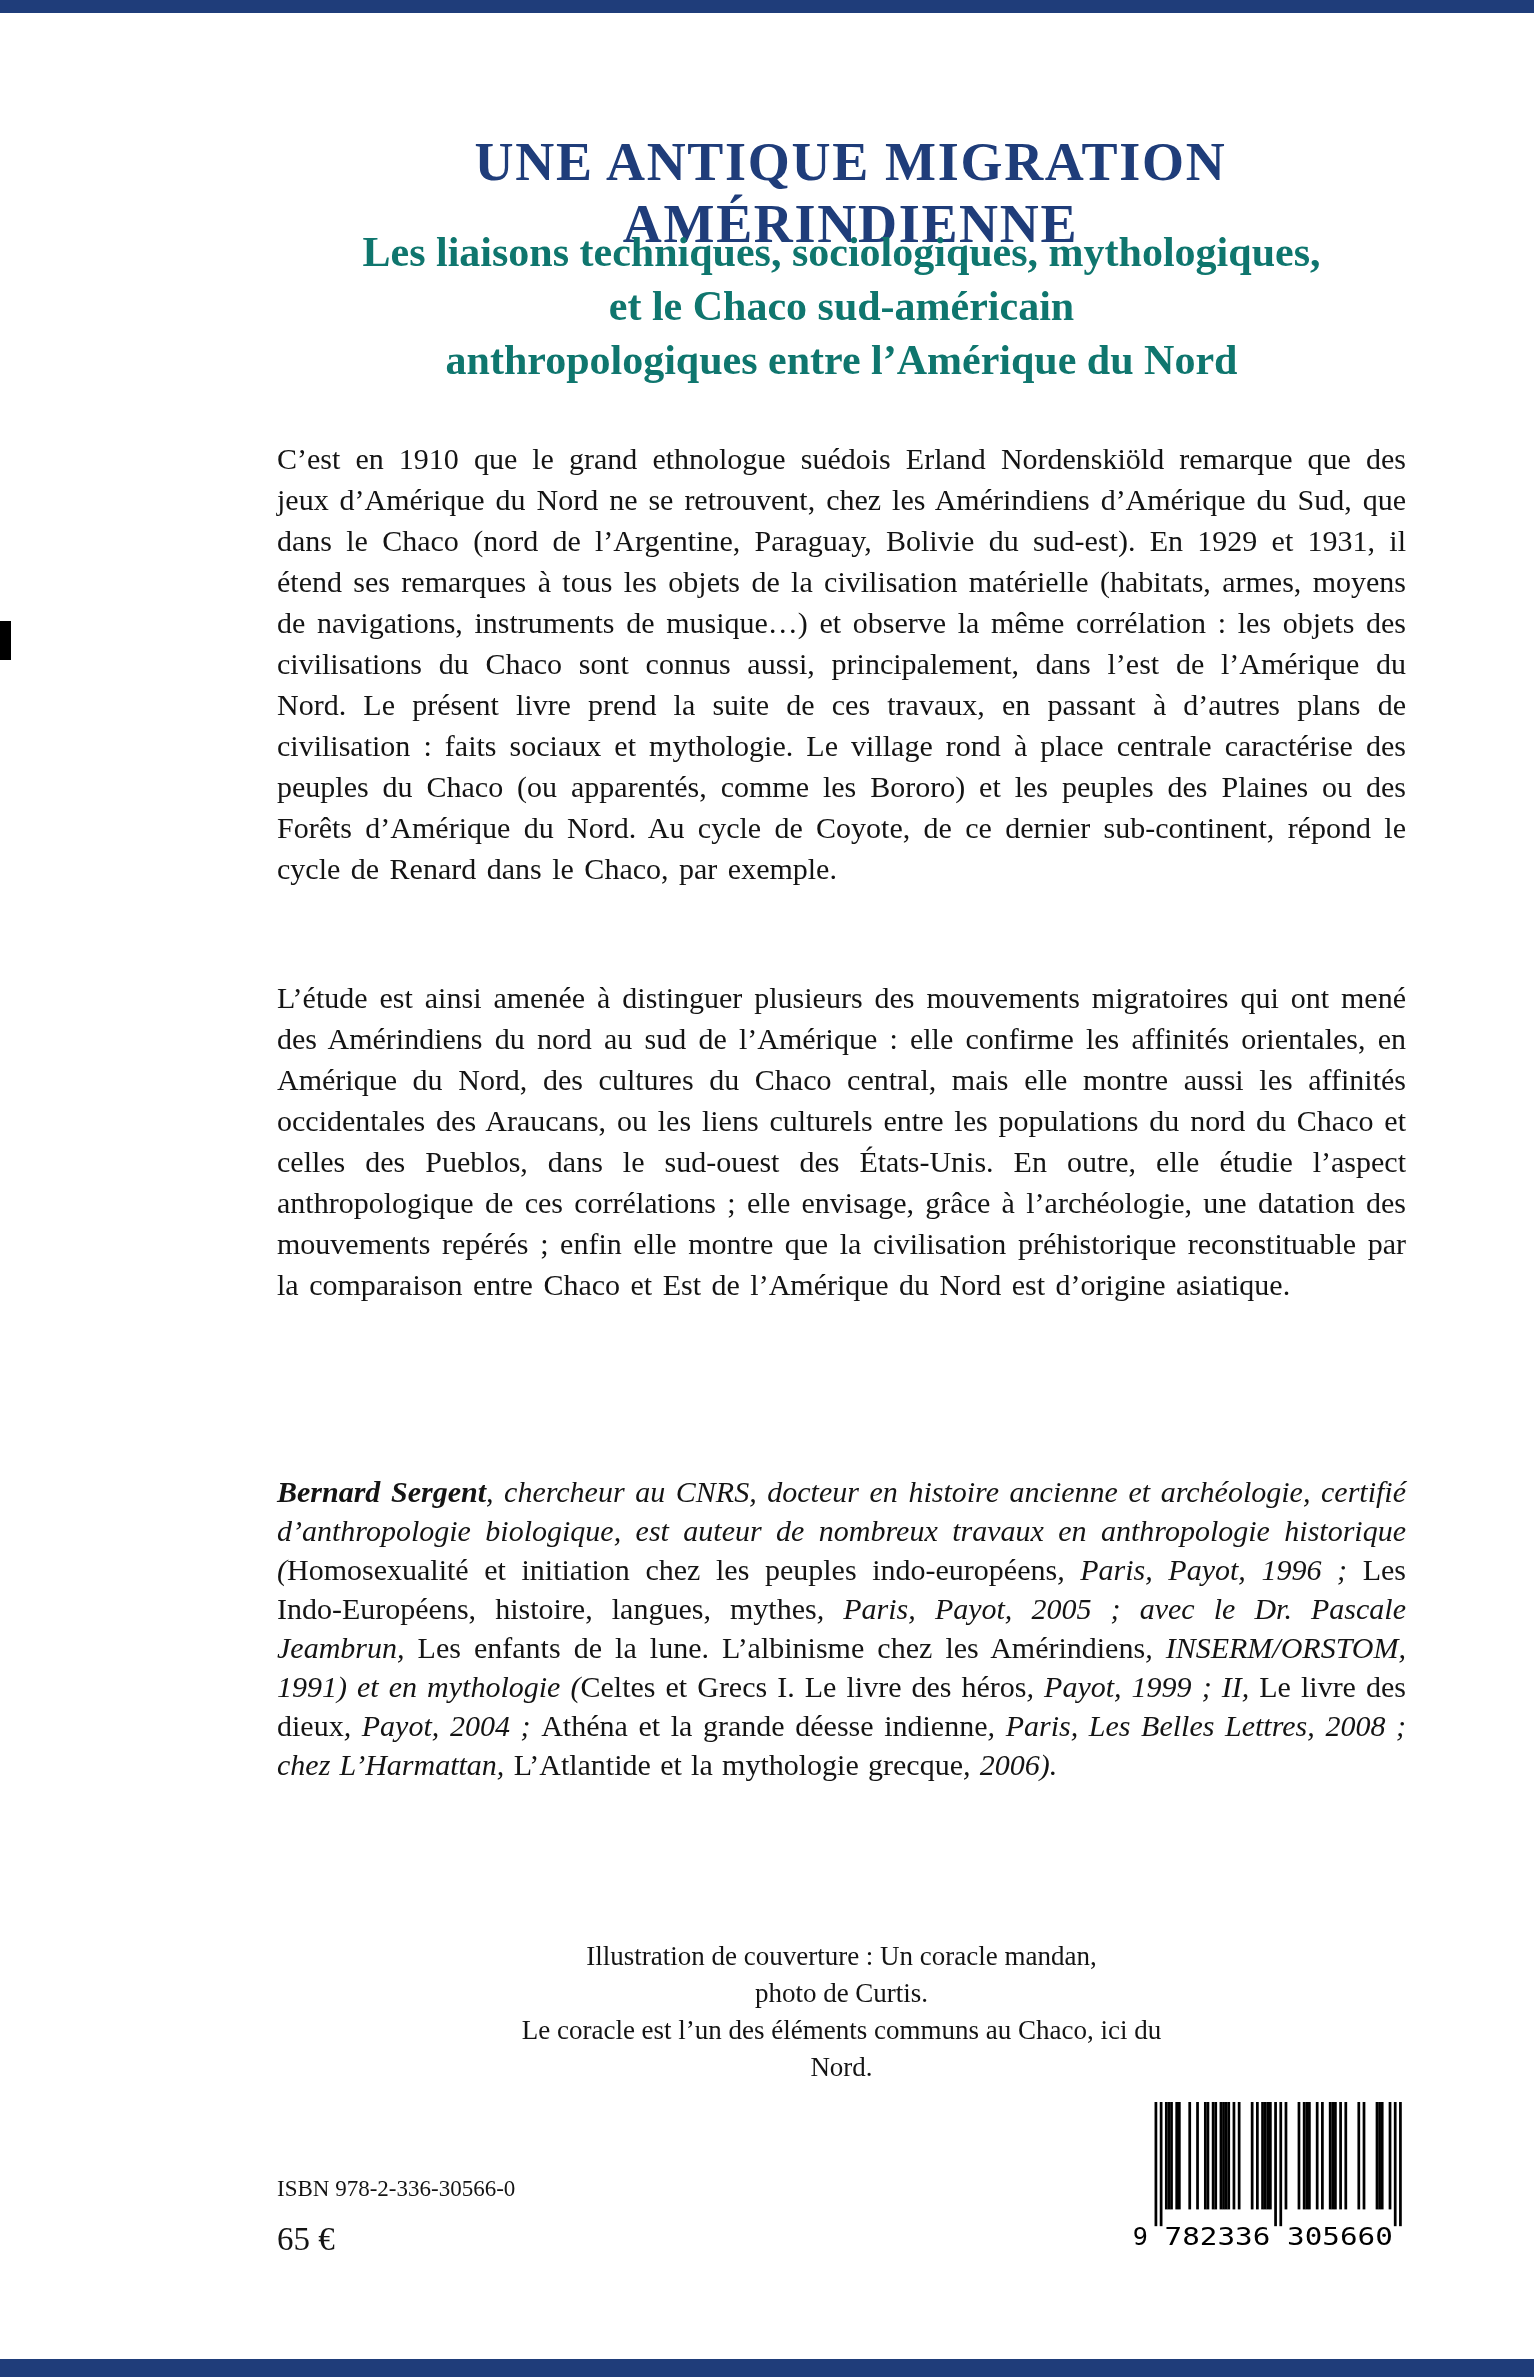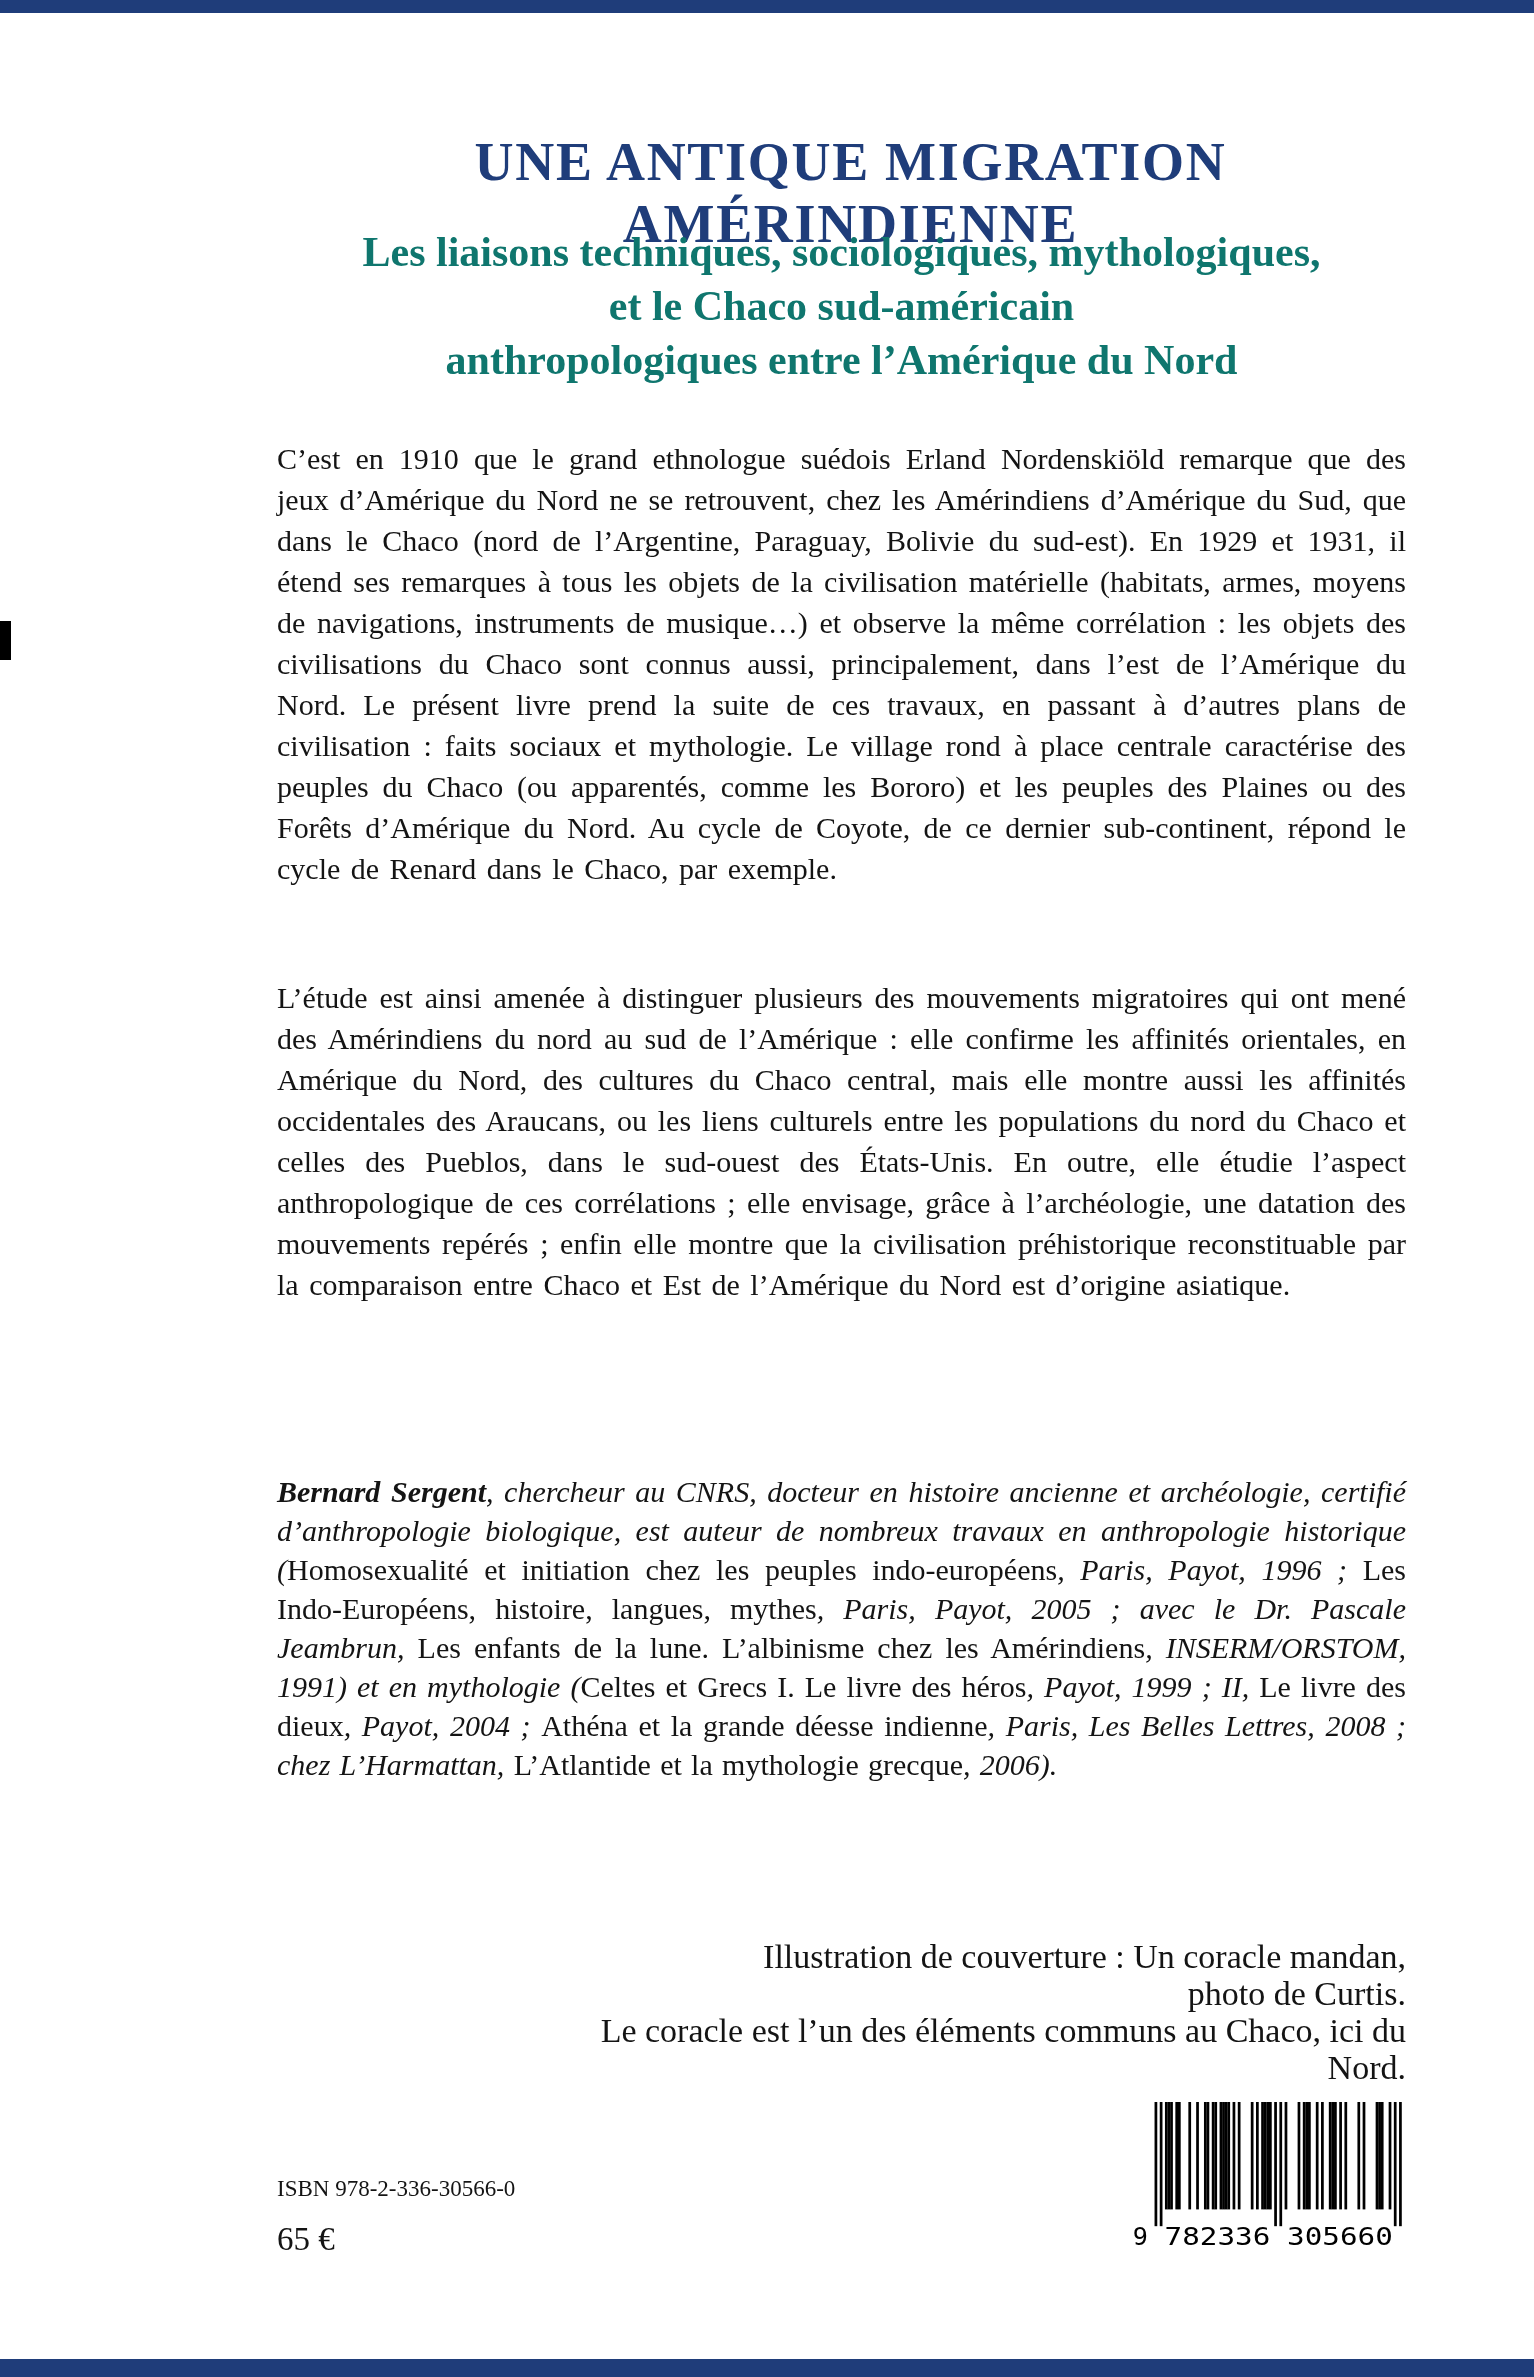--- a/index.html
+++ b/index.html
@@ -28,21 +28,21 @@
     font-size:30px;line-height:41px;text-align:justify;word-spacing:0.10em;
   }
   #para1{top:438px}
   #para2{top:977px}
 
   #bio{top:1472px;font-size:30px;line-height:39px;text-align:justify;font-style:italic;word-spacing:0.06em}
   #bio .bi{font-weight:700;font-style:italic}
   #bio .it{font-style:italic}
   #bio .ro{font-style:normal}
 
-  #credit{top:1938px;font-size:34px;line-height:37px;text-align:right}
+  #credit{top:1938px;font-size:27px;line-height:37px;text-align:center}
 
   #isbn{top:2176px;font-size:23px}
   #price{top:2221px;font-size:33px}
 
   #barcode{position:absolute;left:1131px;top:2102px;width:277px;height:146px}
 </style>
 </head>
 <body style="--accent: #1f3d7a;">
 
 <div class="band band-top"></div>

